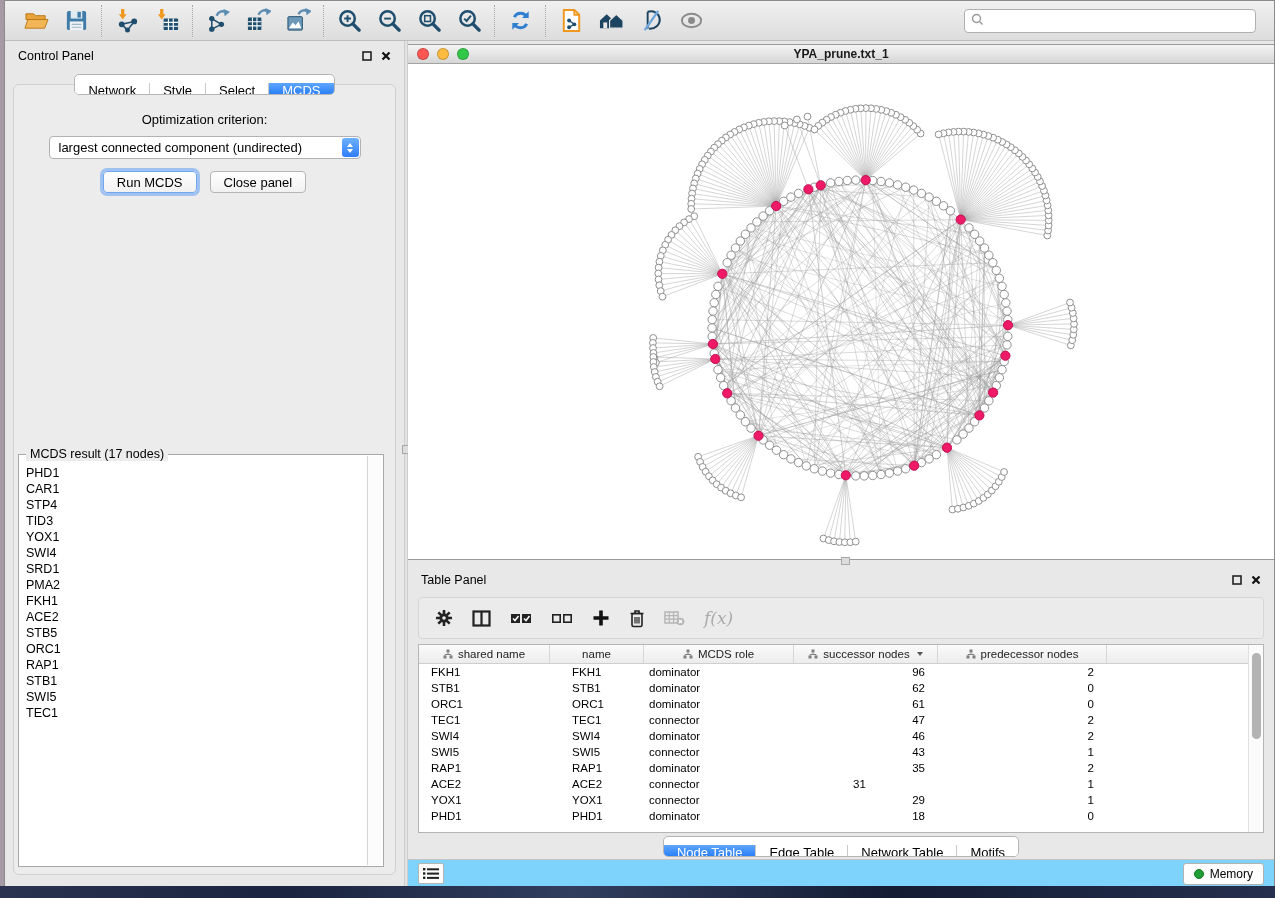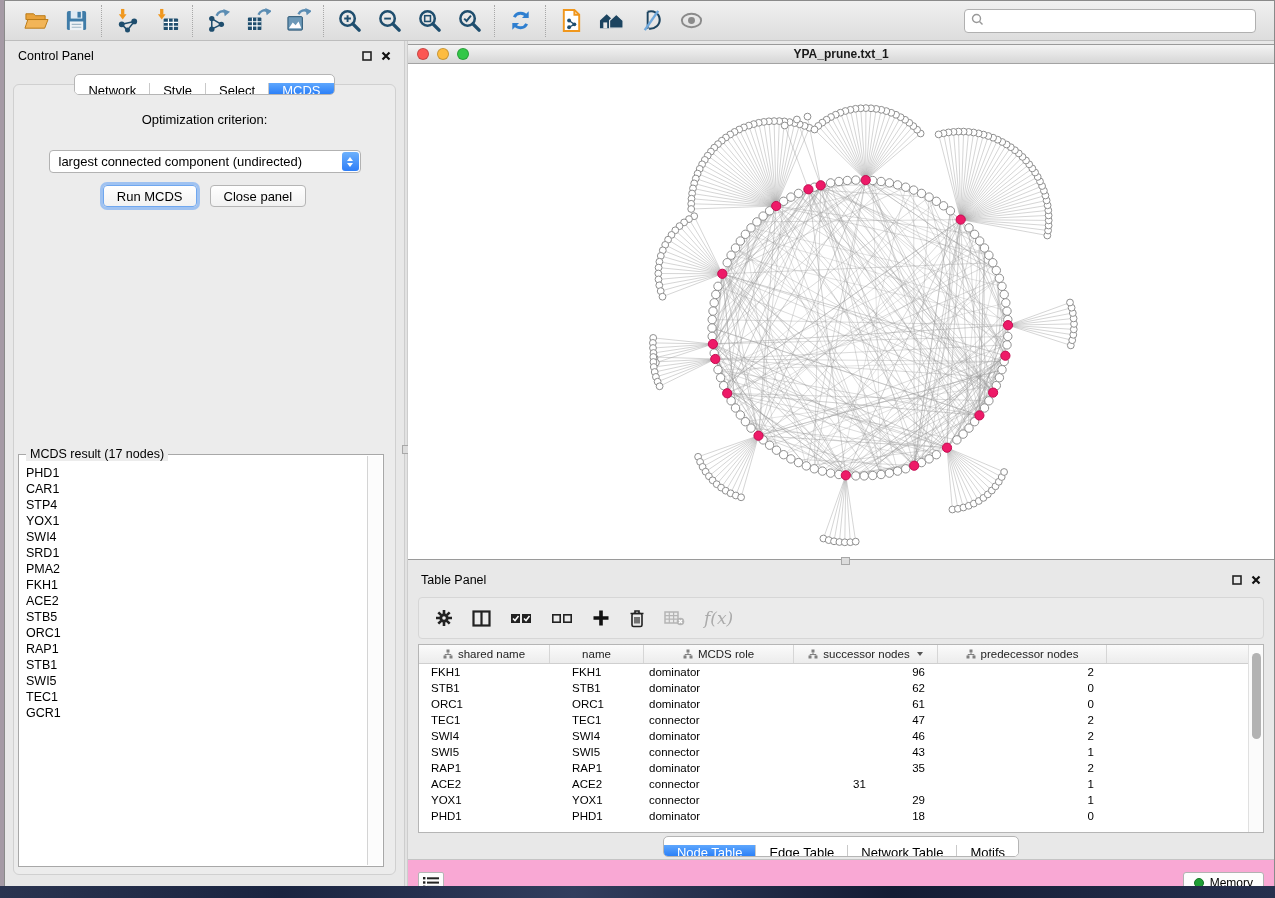--- a/index.html
+++ b/index.html
@@ -33,21 +33,21 @@
   .win-btns{margin-left:auto;display:flex;gap:8px;align-items:center;}
   .win-btn{border:none;background:none;padding:0;width:11px;height:11px;display:flex;align-items:center;justify-content:center;}
   .cp-tabs{display:flex;justify-content:center;position:relative;z-index:2;margin-top:3px;}
   .seg{display:flex;background:#fff;border:1px solid #b5b5b5;border-radius:5px;overflow:hidden;height:21px;}
   .seg button{border:none;background:#fff;padding:0 13px;font-size:13px;color:#000;border-left:1px solid #c9c9c9;
     font-family:"Liberation Sans",sans-serif;margin-top:8px;}
   .seg button:first-child{border-left:none;}
   .seg button.sel{background:linear-gradient(#5ea7fd,#2c80f8);color:#fff;}
   .cp-content{margin:-11px 8px 12px;border:1px solid #d0d0d0;border-radius:6px;background:#ececec;
     flex:1;position:relative;padding-top:27px;display:flex;flex-direction:column;align-items:center;z-index:1;}
-  .opt-label{font-size:13px;color:#000;margin-bottom:23px;}
+  .opt-label{font-size:13px;color:#000;margin-bottom:9px;}
   .cp-select{width:312px;height:23px;background:#fff;border:1px solid #b2b2b2;border-radius:4px;
     display:flex;align-items:center;font-size:13px;padding-left:9px;position:relative;color:#000;}
   .cp-select .stepper{position:absolute;right:1px;top:1px;bottom:1px;width:17px;border-radius:3px;
     background:linear-gradient(#6db1fc,#2e7ef8);display:flex;flex-direction:column;align-items:center;justify-content:center;gap:2px;}
   .stepper i{display:block;width:0;height:0;border-left:3.5px solid transparent;border-right:3.5px solid transparent;}
   .stepper .up{border-bottom:4px solid #fff;}
   .stepper .dn{border-top:4px solid #fff;}
   .btn-row{display:flex;gap:13px;margin-top:12px;}
   .btn{height:22px;padding:0 13px;background:linear-gradient(#ffffff,#f1f1f1);border:1px solid #b5b5b5;
     border-radius:4px;font-size:13px;color:#000;font-family:"Liberation Sans",sans-serif;}
@@ -84,22 +84,22 @@
     border-bottom:1px solid #cfcfcf;font-size:11.5px;color:#222;}
   .th{display:flex;align-items:center;justify-content:center;gap:5px;border-right:1px solid #d6d6d6;height:100%;text-align:right;}
   .th .sort{width:0;height:0;border-left:3.5px solid transparent;border-right:3.5px solid transparent;border-top:4px solid #555;margin-left:2px;}
   .tbody{flex:1;font-size:11.5px;color:#000;position:relative;}
   .tr{display:flex;height:16px;align-items:center;}
   .td{overflow:hidden;white-space:nowrap;}
   .vscroll{position:absolute;right:0;top:0;bottom:0;width:15px;background:#fbfbfb;border-left:1px solid #e0e0e0;}
   .vscroll .thumb{position:absolute;top:8px;height:86px;left:2.5px;width:9px;border-radius:5px;background:#b3b3b3;}
   .tp-tabs{height:26px;flex:0 0 26px;display:flex;justify-content:center;align-items:center;}
   
-  .status-bar{height:28px;flex:0 0 28px;background:#f9a8d4;border-top:1px solid #c4c4c4;
-    display:flex;align-items:flex-start;padding:12px 10px;}
+  .status-bar{height:28px;flex:0 0 28px;background:#7dd3fc;border-top:1px solid #c4c4c4;
+    display:flex;align-items:center;padding:12px 10px;}
   .list-btn{width:26px;height:21px;background:#fdfdfd;border:1px solid #b5b5b5;border-radius:2px;
     display:flex;align-items:center;justify-content:center;}
   .memory-btn{margin-left:auto;height:22px;background:#fdfdfd;border:1px solid #b2b2b2;border-radius:3px;
     display:flex;align-items:center;gap:6px;padding:0 10px;font-size:12px;color:#000;
     font-family:"Liberation Sans",sans-serif;}
   .memory-dot{width:10px;height:10px;border-radius:50%;background:#1e9e35;border:1px solid #157527;}
 </style>
 </head>
 <body>
 
@@ -326,33 +326,33 @@
         <div class="btn-row">
           <button class="btn focus">Run MCDS</button>
           <button class="btn">Close panel</button>
         </div>
         <div class="fieldset">
           <span class="legend">MCDS result (17 nodes)</span>
           <div class="mcds-list" id="mcds-list">
               <div>PHD1</div>
               <div>CAR1</div>
               <div>STP4</div>
+              <div>TID3</div>
               <div>YOX1</div>
               <div>SWI4</div>
               <div>SRD1</div>
               <div>PMA2</div>
               <div>FKH1</div>
               <div>ACE2</div>
               <div>STB5</div>
               <div>ORC1</div>
               <div>RAP1</div>
               <div>STB1</div>
               <div>SWI5</div>
               <div>TEC1</div>
-              <div>GCR1</div>
             </div>
           <div class="list-track"></div>
         </div>
       </div>
     </div>
 
     <div class="v-divider">
         <span class="handle"></span>
       </div>
 

